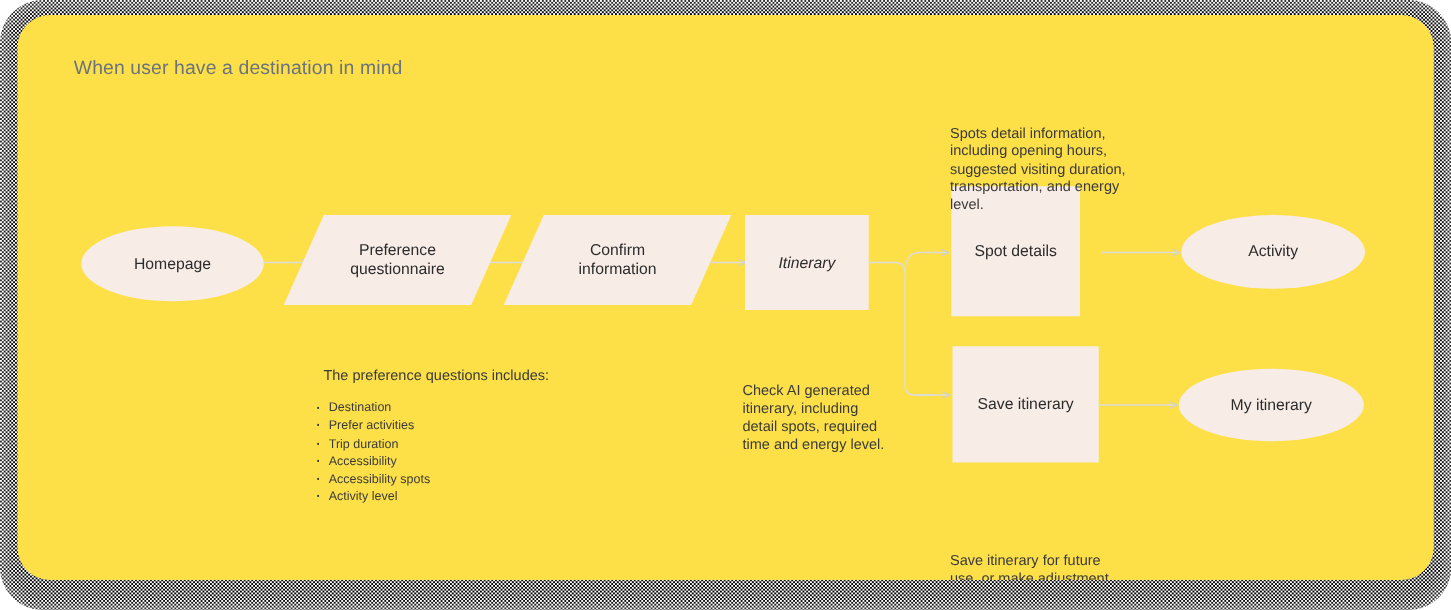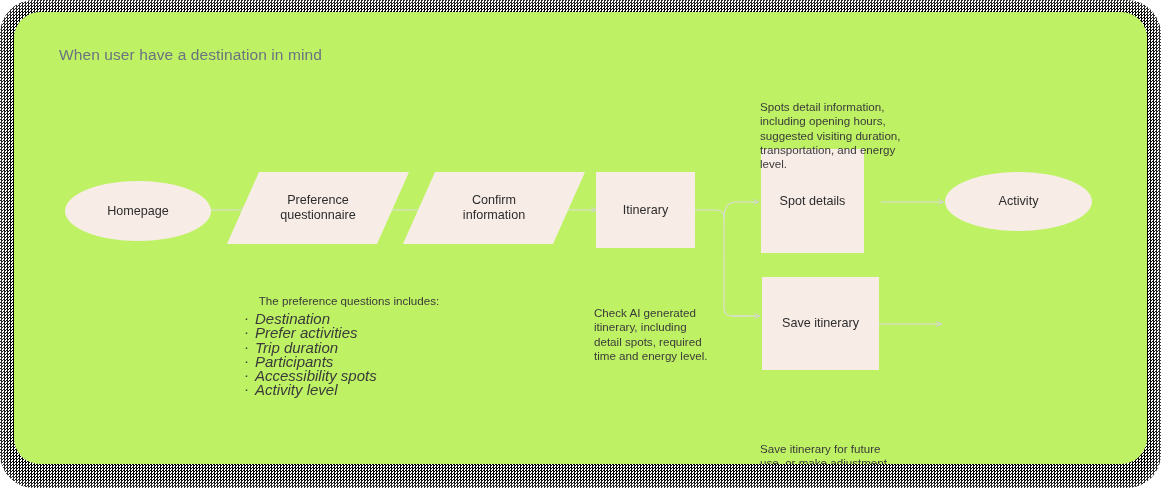--- a/index.html
+++ b/index.html
@@ -21,21 +21,21 @@
   }
   #frame-soft{
     position:absolute;left:0;top:0;width:1161px;height:488px;
     border-radius:34px;
     box-shadow:inset 0 0 10px 4px rgba(255,255,255,.25);
     pointer-events:none;
   }
   #card{
     position:absolute;left:14px;top:12px;
     width:1133px;height:452px;
-    background:#bef264;
+    background:#fde047;
     border-radius:26px;
     overflow:hidden;
   }
 
   
   #title{
     position:absolute;left:45px;top:34px;
     font-size:15.5px;color:#6b7280;letter-spacing:.1px;
     white-space:nowrap;
   }
@@ -74,22 +74,22 @@
     line-height:14.3px;
     white-space:pre-line;
     margin-top:33px;
   }
   .note-title{
     position:absolute;
     color:#3a3a3a;font-size:11.6px;line-height:14.3px;
   }
   .bullets{
     position:absolute;
-    margin:4px;padding:0;list-style:none;
-    color:#3a3a3a;font-size:15px;line-height:14.3px;font-style:italic;
+    margin:12px;padding:0;list-style:none;
+    color:#3a3a3a;font-size:10px;line-height:14.3px;
   }
   .bullets li{padding-left:15px;position:relative;}
   .bullets li:before{
     content:"\00B7";position:absolute;left:4px;top:-1px;
     font-size:15px;line-height:14.3px;color:#3a3a3a;
   }
 </style>
 </head>
 <body>
 
@@ -135,36 +135,39 @@
     <span class="lbl">Preference
 questionnaire</span>
   </div>
 
   <div class="node para" style="left:405px;top:160px;width:150px;height:72px;">
     <div class="skew"></div>
     <span class="lbl">Confirm
 information</span>
   </div>
 
-  <div class="node" style="left:582px;top:160px;width:99px;height:76px;">
+  <div class="node" style="left:582px;top:160px;width:99px;height:76px;font-style:italic;">
     <span class="lbl">Itinerary</span>
   </div>
 
   <div class="node" style="left:747px;top:137px;width:103px;height:104px;">
     <span class="lbl">Spot details</span>
   </div>
 
   <div class="node ellipse" style="left:931px;top:160px;width:147px;height:59px;">
     <span class="lbl">Activity</span>
   </div>
 
   <div class="node" style="left:748px;top:265px;width:117px;height:93px;">
     <span class="lbl">Save itinerary</span>
   </div>
 
+  <div class="node ellipse" style="left:929px;top:283px;width:148px;height:58px;">
+    <span class="lbl">My itinerary</span>
+  </div>
 
   <div class="note" style="left:746px;top:55px;width:185px;">Spots detail information,
 including opening hours,
 suggested visiting duration,
 transportation, and energy
 level.</div>
 
   <div class="note" style="left:580px;top:261px;width:150px;">Check AI generated
 itinerary, including
 detail spots, required
@@ -172,18 +175,18 @@
 
   <div class="note" style="left:746px;top:397px;width:190px;">Save itinerary for future
 use, or make adjustment</div>
 
   <div class="note-title" style="left:215px;top:282px;width:240px;text-align:center;">The preference questions includes:</div>
 
   <ul class="bullets" style="left:222px;top:296px;width:240px;">
       <li>Destination</li>
       <li>Prefer activities</li>
       <li>Trip duration</li>
-      <li>Participants</li>
+      <li>Accessibility</li>
       <li>Accessibility spots</li>
       <li>Activity level</li>
     </ul>
 
 </div>
 
 </body></html>

